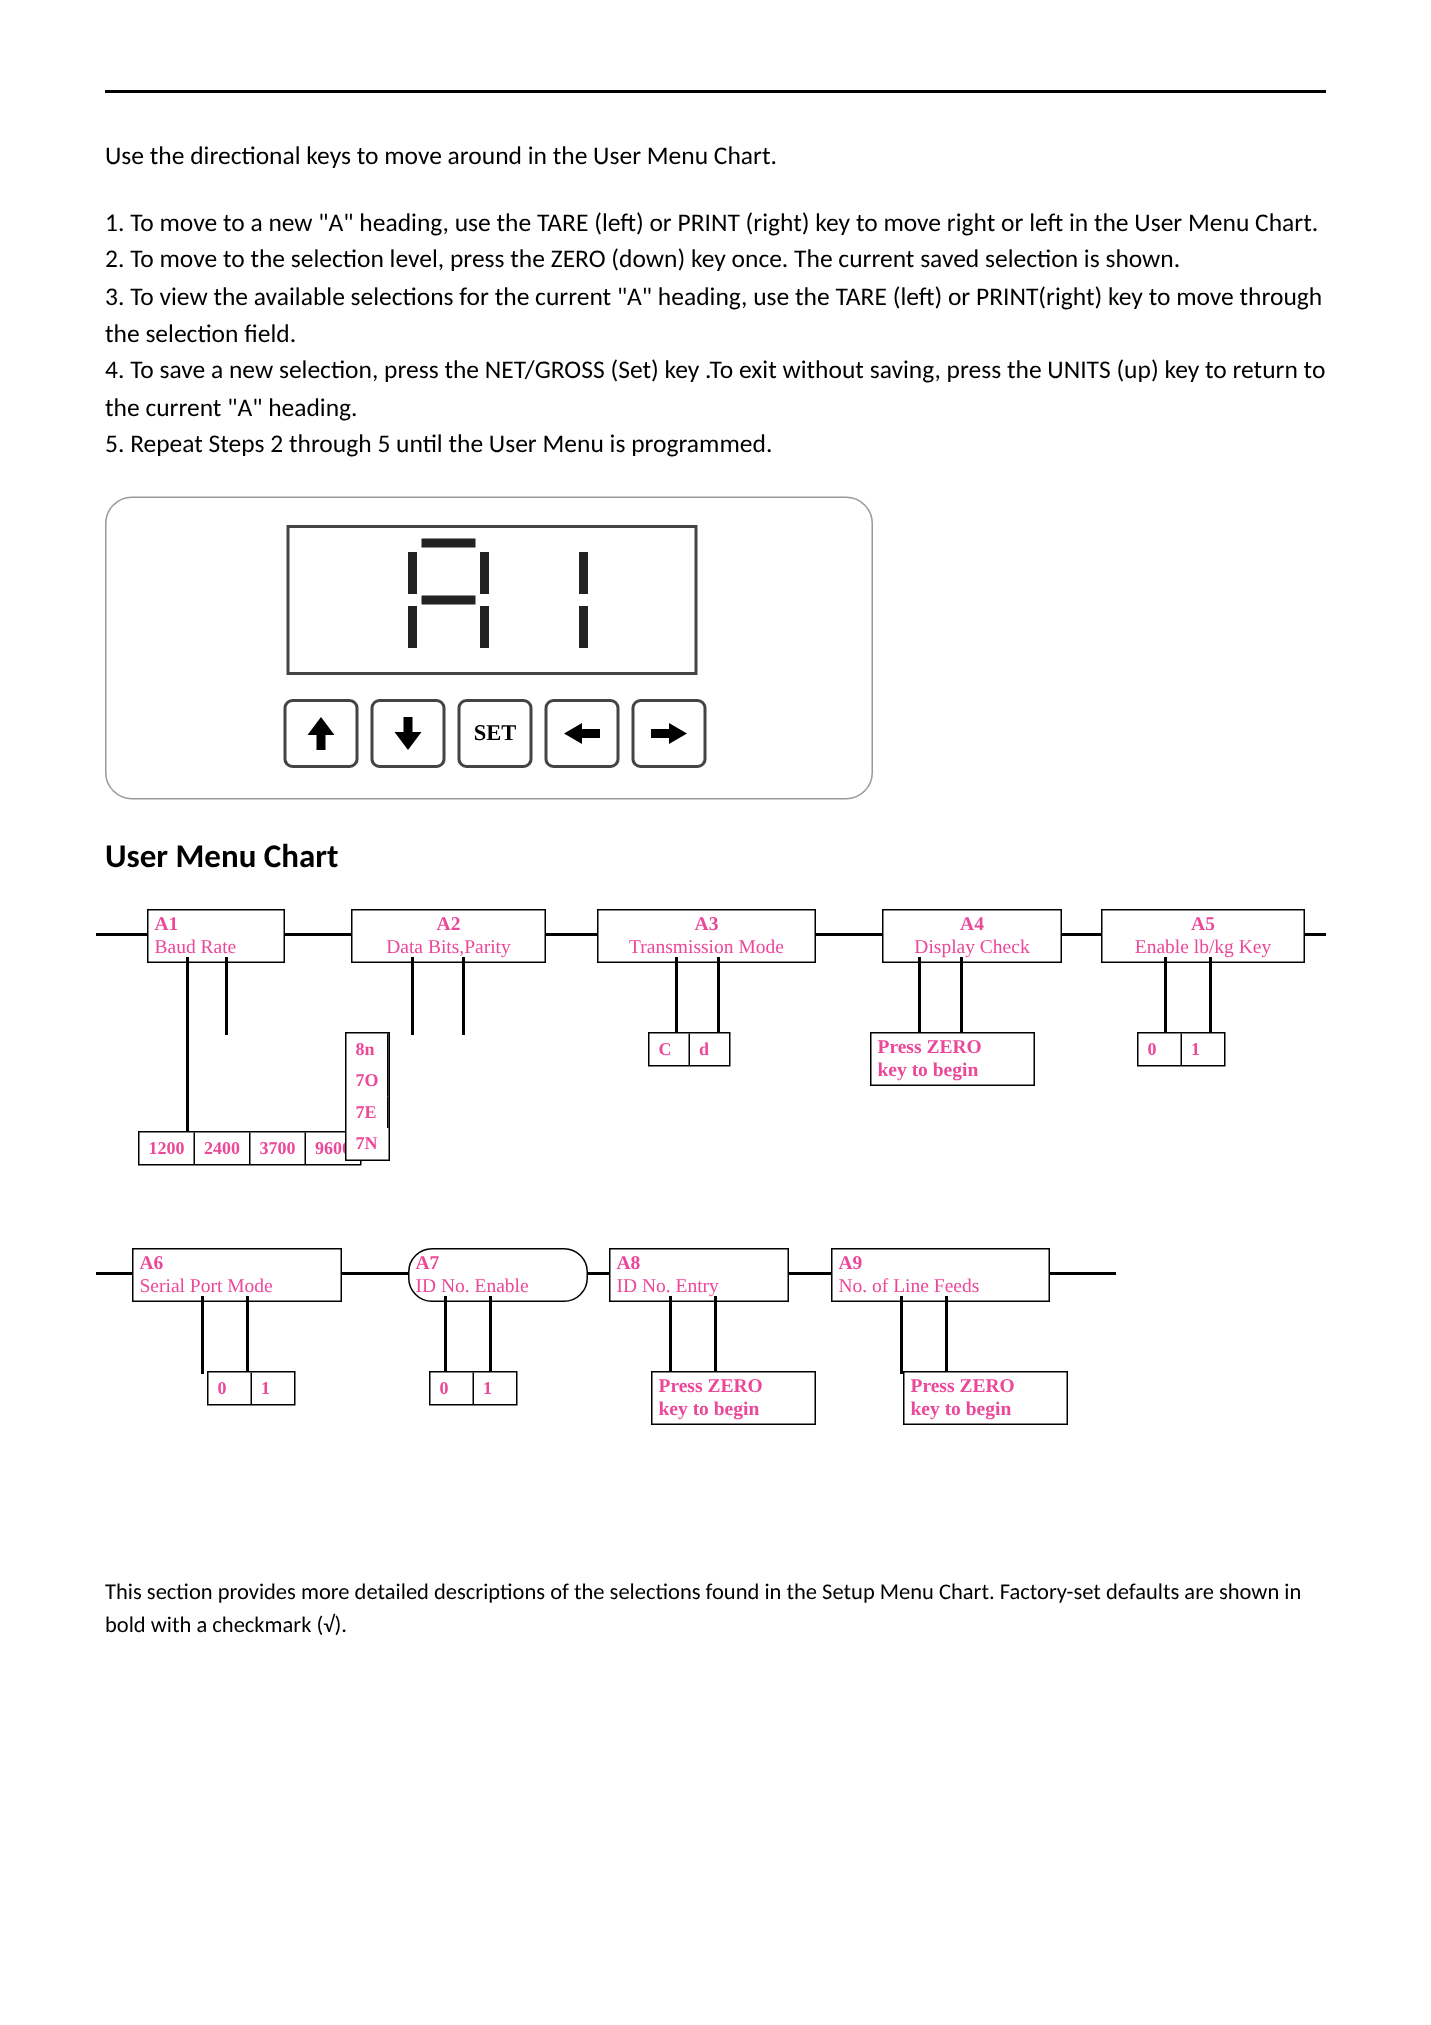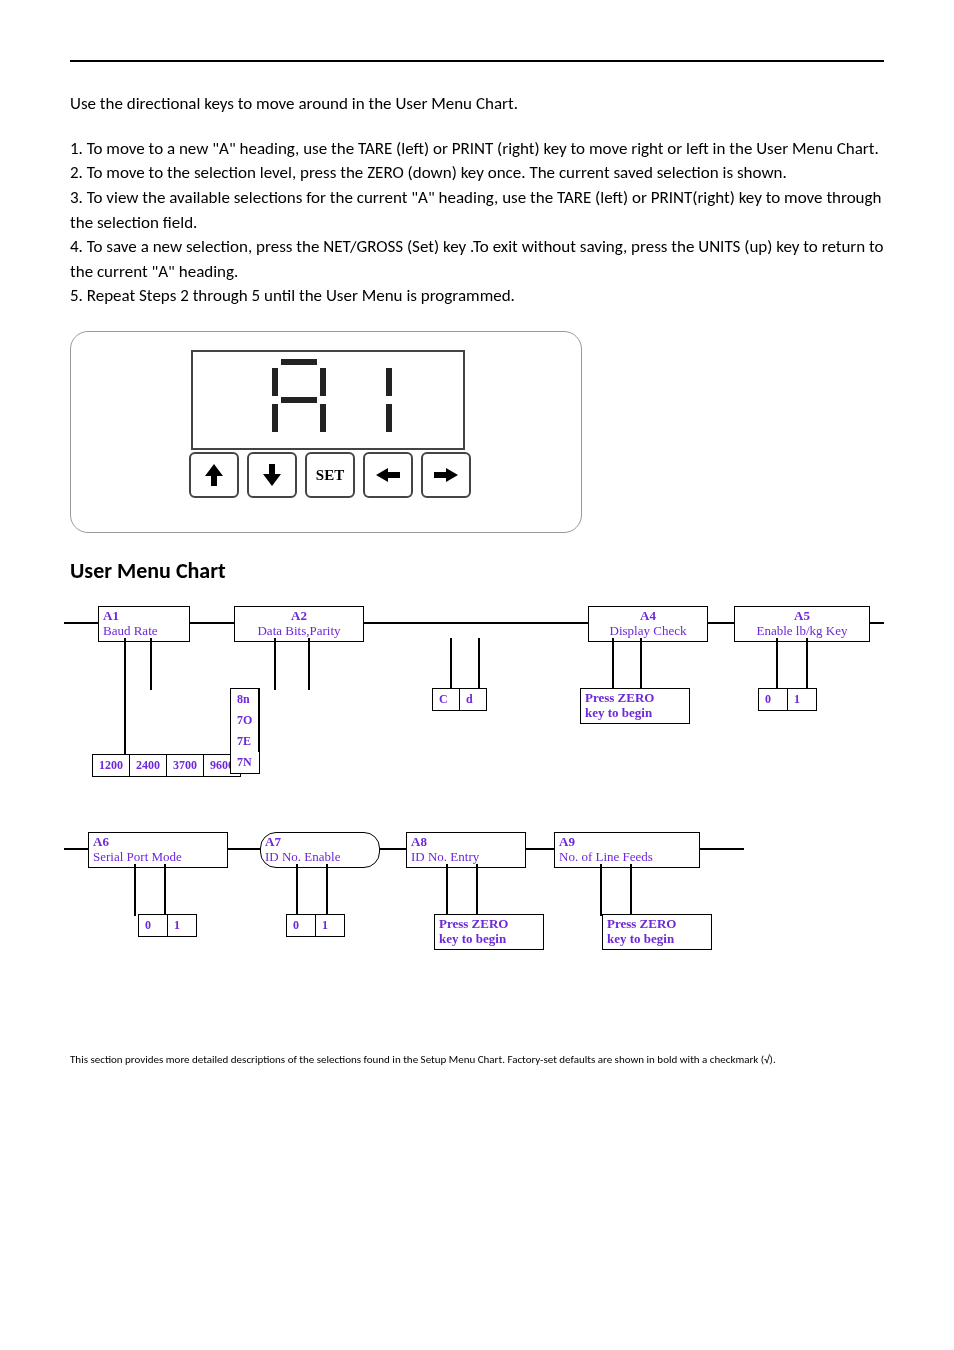--- a/index.html
+++ b/index.html
@@ -41,21 +41,21 @@
     left: 120px;
     top: 18px;
     width: 270px;
     height: 96px;
     border: 2px solid #444;
   }
   .lcd svg { display:block; }
   .btn-row {
     position: absolute;
     left: 118px;
-    top: 120px;
+    top: 134px;
     display: flex;
     gap: 8px;
     align-items: flex-start;
   }
   .kbtn {
     width: 46px;
     height: 42px;
     border: 2px solid #444;
     border-radius: 6px;
     display: flex;
@@ -73,21 +73,21 @@
     font-weight: bold;
     margin: 0 0 18px 0;
   }
   
   .chart-wrap {
     position: relative;
     width: 820px;
     height: 420px;
     font-family: "Times New Roman", Georgia, serif;
     font-size: 13px;
-    color:#6d28d9;
+    color:#ec4899;
     margin-left: -6px;
     margin-bottom: 30px;
   }
   .node-box {
     position: absolute;
     border: 1.5px solid #000;
     background:#fff;
     padding: 2px 4px;
     text-align: left;
     line-height: 1.15;
@@ -106,21 +106,21 @@
     font-weight: bold;
     font-size: 12px;
     white-space: nowrap;
   }
   .opt-cell:last-child { border-right:none; }
   .conn {
     position:absolute;
     background:#000;
   }
   .closing {
-    font-size: 11px;
+    font-size: 15px;
     line-height: 1.45;
     margin-top: 6px;
   }
 </style>
 </head>
 <body>
 
 <div class="page">
   <hr class="hr">
 
@@ -209,20 +209,24 @@
     </div>
     <div class="conn" style="left:210px;top:36px;width:1.5px;height:52px;"></div>
     <div class="conn" style="left:244px;top:36px;width:1.5px;height:52px;"></div>
     <div class="opt-row" style="left:166px;top:86px;flex-direction:column;">
       <div class="opt-cell">8n</div>
       <div class="opt-cell">7O</div>
       <div class="opt-cell">7E</div>
       <div class="opt-cell">7N</div>
     </div>
 
+    <div class="node-box" style="left:334px;top:4px;width:136px;text-align:center;">
+      <div class="t1">A3</div>
+      <div>Transmission Mode</div>
+    </div>
     <div class="conn" style="left:386px;top:36px;width:1.5px;height:52px;"></div>
     <div class="conn" style="left:414px;top:36px;width:1.5px;height:52px;"></div>
     <div class="opt-row" style="left:368px;top:86px;">
       <div class="opt-cell" style="min-width:14px;">C</div>
       <div class="opt-cell" style="min-width:14px;">d</div>
     </div>
 
     <div class="node-box" style="left:524px;top:4px;width:110px;text-align:center;">
       <div class="t1">A4</div>
       <div>Display Check</div>
@@ -251,21 +255,21 @@
       <div class="t1">A6</div>
       <div>Serial Port Mode</div>
     </div>
     <div class="conn" style="left:70px;top:262px;width:1.5px;height:52px;"></div>
     <div class="conn" style="left:100px;top:262px;width:1.5px;height:52px;"></div>
     <div class="opt-row" style="left:74px;top:312px;">
       <div class="opt-cell" style="min-width:16px;">0</div>
       <div class="opt-cell" style="min-width:16px;">1</div>
     </div>
 
-    <div class="node-box" style="left:196px;top:230px;width:110px;border-radius:16px;">
+    <div class="node-box" style="left:208px;top:230px;width:110px;border-radius:16px;">
       <div class="t1">A7</div>
       <div>ID No. Enable</div>
     </div>
     <div class="conn" style="left:232px;top:262px;width:1.5px;height:52px;"></div>
     <div class="conn" style="left:262px;top:262px;width:1.5px;height:52px;"></div>
     <div class="opt-row" style="left:222px;top:312px;">
       <div class="opt-cell" style="min-width:16px;">0</div>
       <div class="opt-cell" style="min-width:16px;">1</div>
     </div>
 

